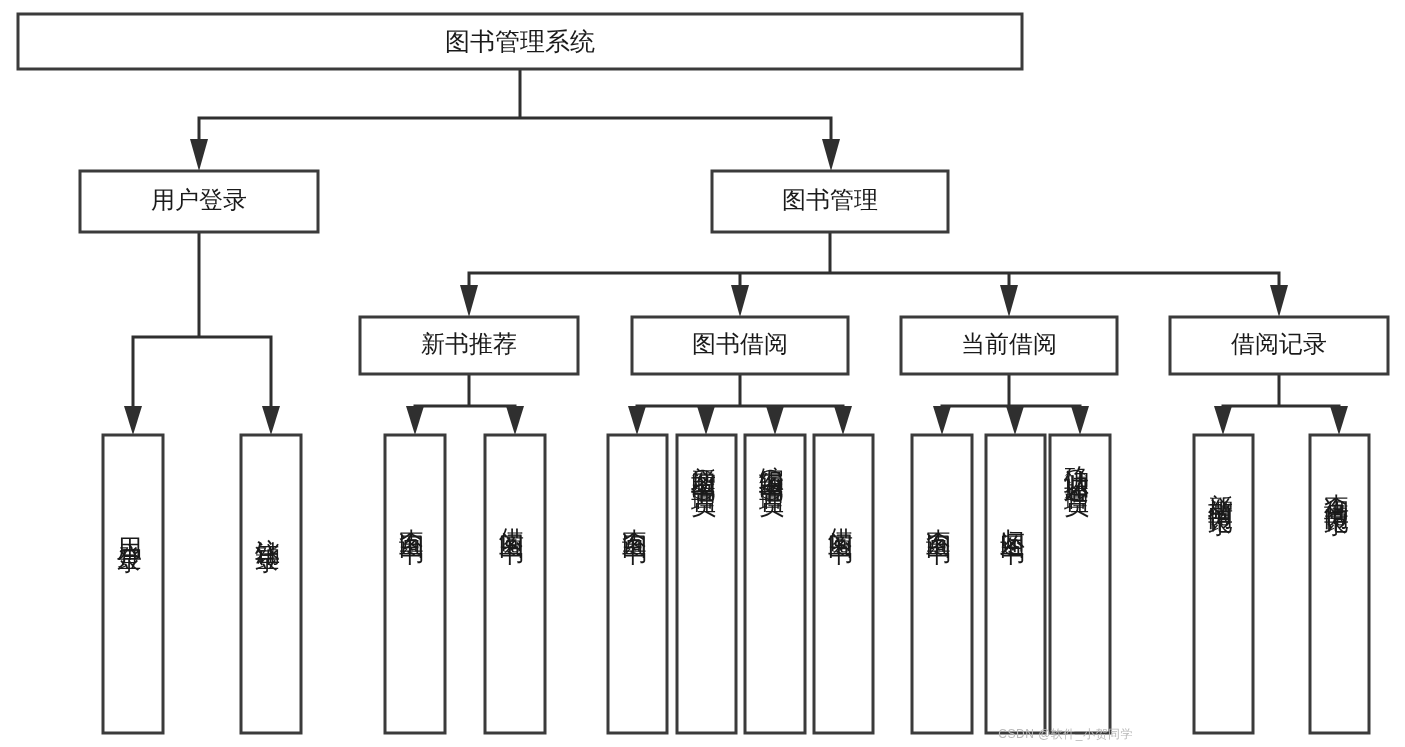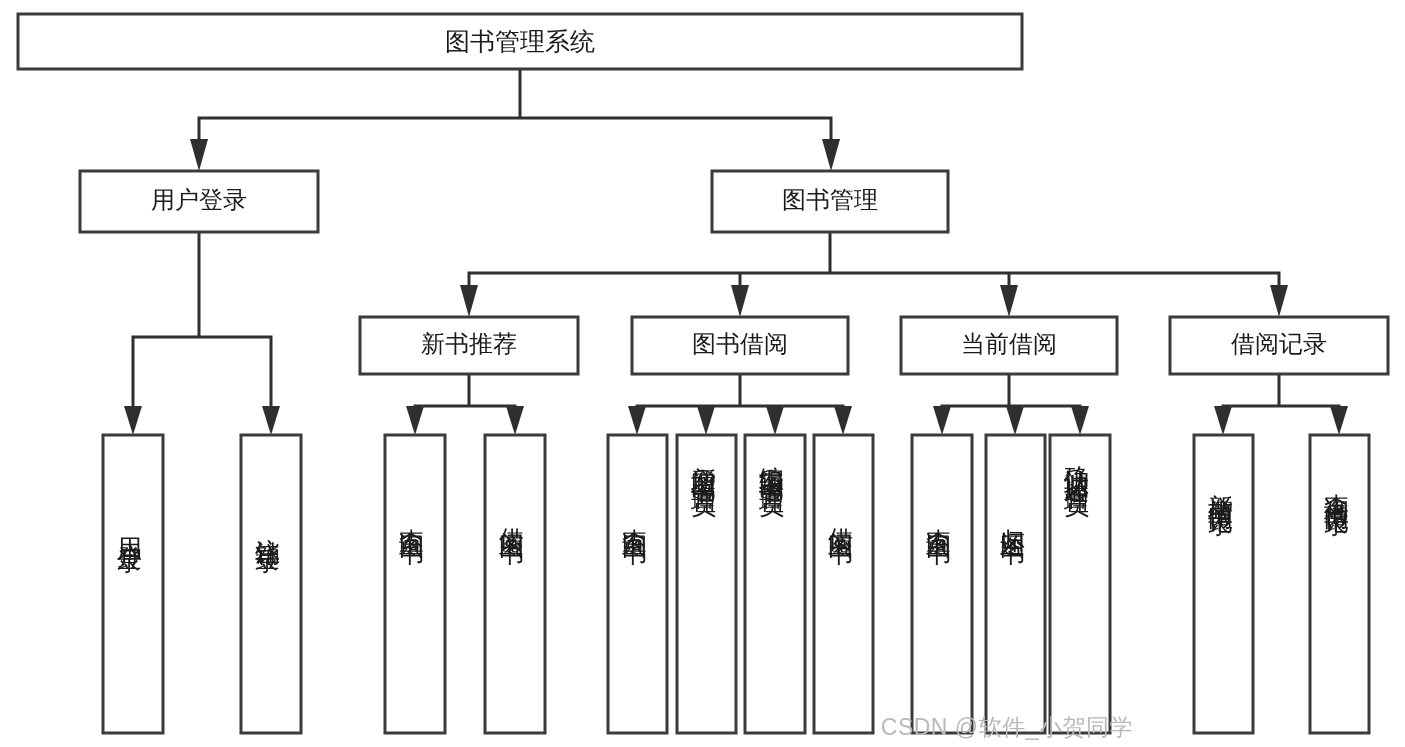--- a/index.html
+++ b/index.html
@@ -61,21 +61,21 @@
     line-height: 1;
     text-align: start;
     white-space: nowrap;
     pointer-events: none;
   }
   #watermark {
     position: absolute;
     right: 8px;
     bottom: 4px;
     font-family: "Liberation Sans", "DejaVu Sans", sans-serif;
-    font-size: 23px;
+    font-size: 12px;
     color: #b9b9b9;
     letter-spacing: 0.5px;
     white-space: nowrap;
   }
 </style>
 </head>
 <body>
 
 <div id="diagram-root">
 

